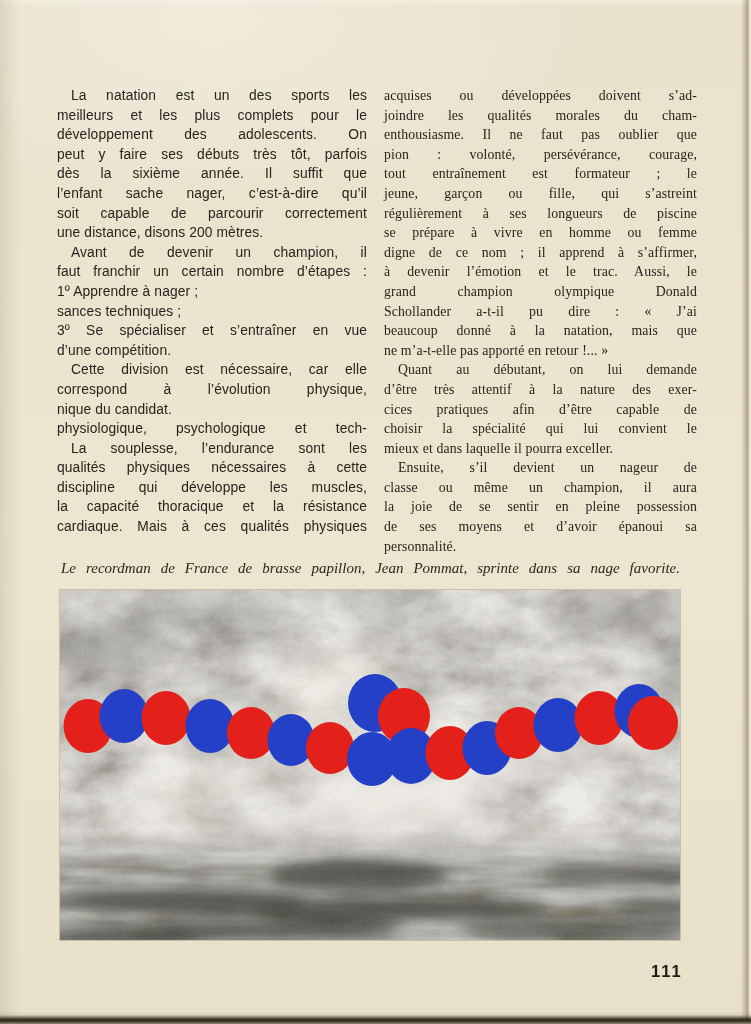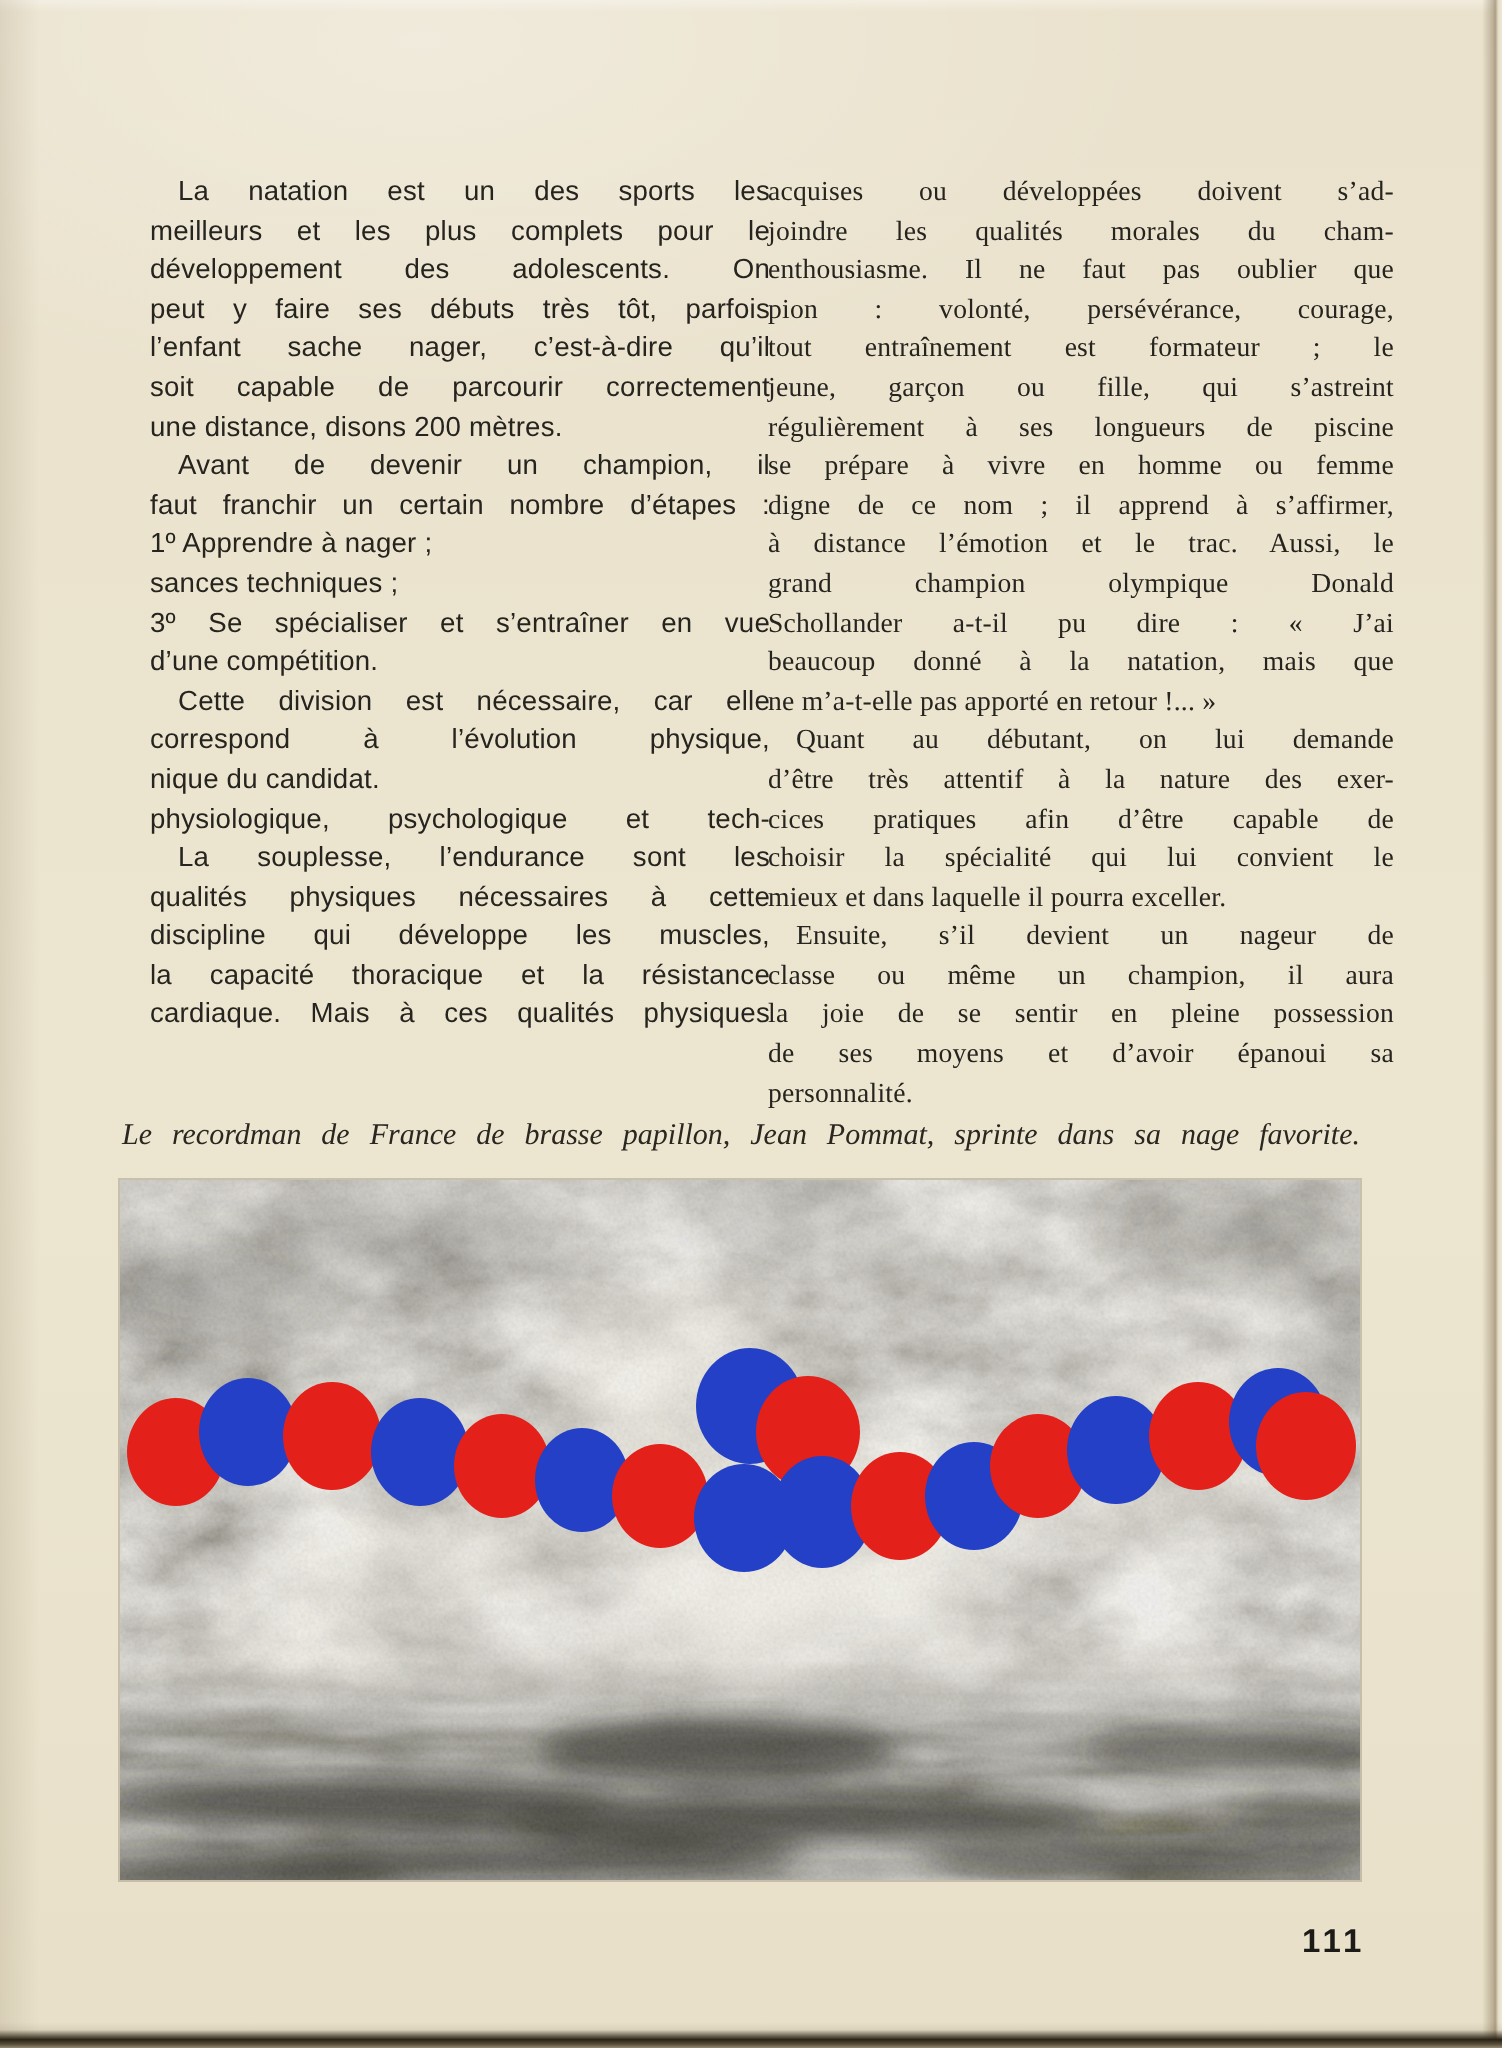--- a/index.html
+++ b/index.html
@@ -15,21 +15,21 @@
     background:linear-gradient(90deg,rgba(120,100,70,.14),rgba(120,100,70,0));}
   .edge-top{position:absolute;left:0;top:0;right:0;height:6px;
     background:linear-gradient(180deg,rgba(255,255,255,.35),rgba(255,255,255,0));}
   .edge-right{position:absolute;right:0;top:0;bottom:0;width:10px;
     background:linear-gradient(90deg,rgba(0,0,0,0) 0%,rgba(115,95,65,.38) 55%,rgba(110,90,60,.5) 66%,#e7dec8 82%,#efe8d5 100%);}
   .edge-bottom{position:absolute;left:0;right:0;bottom:0;height:13px;
     background:linear-gradient(180deg,rgba(50,40,20,0) 0%,rgba(50,40,20,.08) 30%,#2a2214 68%,#59503c 86%,#968b72 100%);}
 
   
   .col{position:absolute;top:86px;color:#26241f;font-size:13.8px;letter-spacing:.12px;}
-  .col-left{left:75px;width:310px;}
+  .col-left{left:57px;width:310px;}
   .col-right{left:384px;width:313px;font-family:Liberation Serif, serif;}
   .line{height:19.6px;line-height:19.6px;text-align:justify;text-align-last:justify;white-space:nowrap;overflow:visible;}
   .line.end{text-align-last:left;white-space:normal;}
   .line.indent{text-indent:14px;}
 
   .caption{position:absolute;left:61px;top:560px;width:619px;
     font-family:"Liberation Serif",serif;font-style:italic;font-size:15px;color:#2a2620;
     text-align:justify;text-align-last:justify;}
 
   .photo{position:absolute;left:60px;top:590px;width:620px;height:350px;margin:0;
@@ -47,20 +47,21 @@
   <div class="edge-top"></div>
   <div class="edge-left"></div>
   <div class="edge-right"></div>
   <div class="edge-bottom"></div>
 
   <div class="col col-left" id="col-left">
       <div class="line indent">La natation est un des sports les</div>
       <div class="line">meilleurs et les plus complets pour le</div>
       <div class="line">développement des adolescents. On</div>
       <div class="line">peut y faire ses débuts très tôt, parfois</div>
+      <div class="line">dès la sixième année. Il suffit que</div>
       <div class="line">l’enfant sache nager, c’est-à-dire qu’il</div>
       <div class="line">soit capable de parcourir correctement</div>
       <div class="line end">une distance, disons 200 mètres.</div>
       <div class="line indent">Avant de devenir un champion, il</div>
       <div class="line">faut franchir un certain nombre d’étapes :</div>
       <div class="line end">1º Apprendre à nager ;</div>
       <div class="line end">sances techniques ;</div>
       <div class="line">3º Se spécialiser et s’entraîner en vue</div>
       <div class="line end">d’une compétition.</div>
       <div class="line indent">Cette division est nécessaire, car elle</div>
@@ -76,21 +77,21 @@
   <div class="col col-right" id="col-right">
       <div class="line">acquises ou développées doivent s’ad-</div>
       <div class="line">joindre les qualités morales du cham-</div>
       <div class="line">enthousiasme. Il ne faut pas oublier que</div>
       <div class="line">pion : volonté, persévérance, courage,</div>
       <div class="line">tout entraînement est formateur ; le</div>
       <div class="line">jeune, garçon ou fille, qui s’astreint</div>
       <div class="line">régulièrement à ses longueurs de piscine</div>
       <div class="line">se prépare à vivre en homme ou femme</div>
       <div class="line">digne de ce nom ; il apprend à s’affirmer,</div>
-      <div class="line">à distance l’émotion et le trac. Aussi, le</div>
+      <div class="line">à devenir l’émotion et le trac. Aussi, le</div>
       <div class="line">grand champion olympique Donald</div>
       <div class="line">Schollander a-t-il pu dire : « J’ai</div>
       <div class="line">beaucoup donné à la natation, mais que</div>
       <div class="line end">ne m’a-t-elle pas apporté en retour !... »</div>
       <div class="line indent">Quant au débutant, on lui demande</div>
       <div class="line">d’être très attentif à la nature des exer-</div>
       <div class="line">cices pratiques afin d’être capable de</div>
       <div class="line">choisir la spécialité qui lui convient le</div>
       <div class="line end">mieux et dans laquelle il pourra exceller.</div>
       <div class="line indent">Ensuite, s’il devient un nageur de</div>

